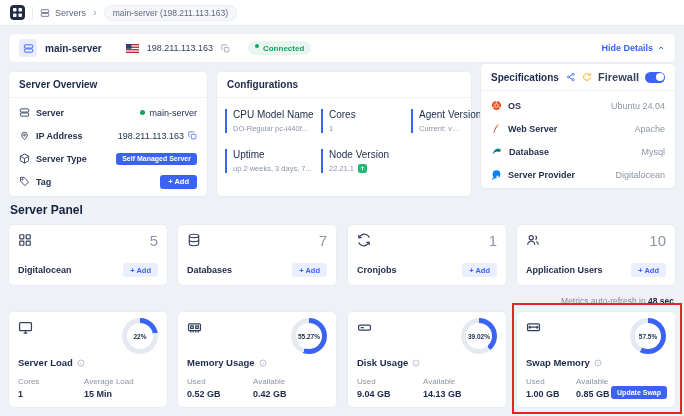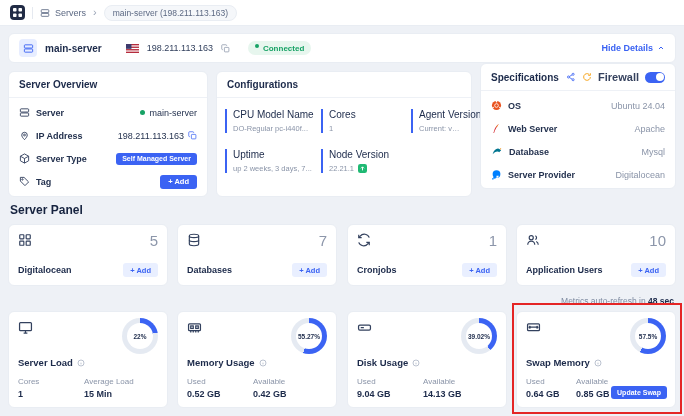--- a/index.html
+++ b/index.html
@@ -535,21 +535,21 @@
         <svg width="8" height="8" viewBox="0 0 24 24" fill="none" stroke="#9aa5b8" stroke-width="2">
             <circle cx="12" cy="12" r="9"></circle>
             <path d="M12 11v5"></path>
             <path d="M12 7.5h.01"></path>
           </svg>
       </span>
     </div>
     <div class="m-stats">
       <div class="m-stat narrow">
         <div class="m-stat-label">Used</div>
-        <div class="m-stat-value">0.64 GB</div>
+        <div class="m-stat-value">1.00 GB</div>
       </div>
       <div class="m-stat narrow">
         <div class="m-stat-label">Available</div>
         <div class="m-stat-value">0.85 GB</div>
       </div>
     </div>
     <button class="btn-blue btn-update">Update Swap</button>
   </section>
 
   <div class="annotation" style="border-color: rgb(228, 37, 37);"></div>

